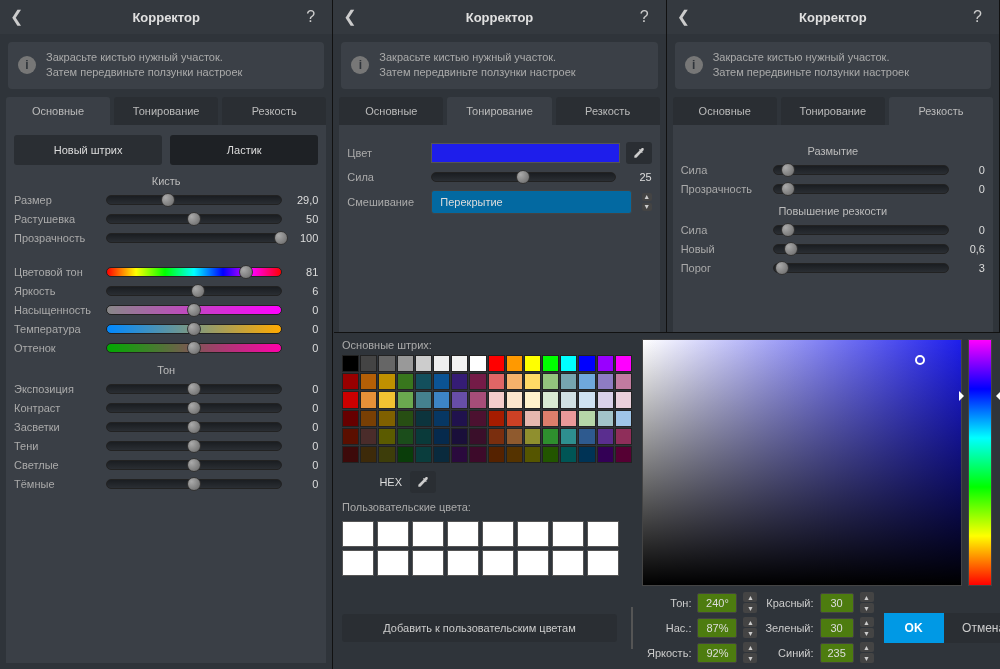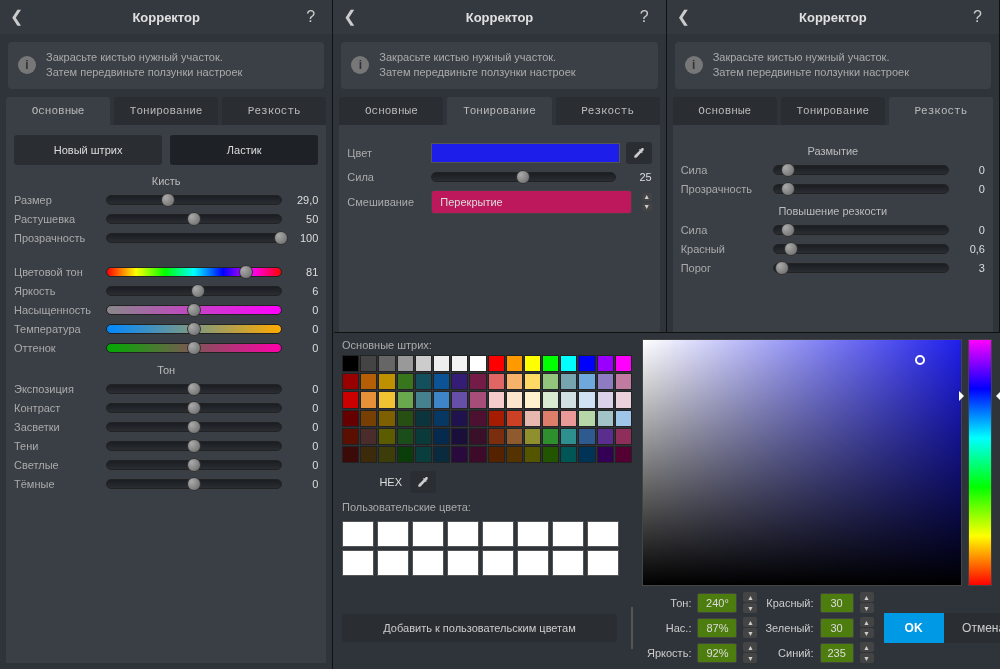--- a/index.html
+++ b/index.html
@@ -6,41 +6,41 @@
   body { background: #1a1d21; color: #ccc; font-size: 11px; width: 1000px; height: 669px; overflow: hidden; }
   .cols { display: flex; height: 100%; }
   .panel { flex: 1; background: #2f343a; border-right: 1px solid #111; display: flex; flex-direction: column; min-width: 0; }
   .hdr { display: flex; align-items: center; justify-content: space-between; padding: 6px 10px; background: #34393f; height: 34px; }
   .hdr .title { flex: 1; text-align: center; font-size: 13px; color: #e0e0e0; font-weight: bold; }
   .hdr .back, .hdr .q { width: 16px; height: 16px; color: #ccc; cursor: pointer; font-size: 16px; line-height: 16px; }
   .notice { display: flex; gap: 10px; margin: 8px; padding: 8px 10px; background: #3b4047; border-radius: 4px; align-items: center; }
   .notice .ic { width: 18px; height: 18px; border-radius: 50%; background: #777; color: #2f343a; display: flex; align-items: center; justify-content: center; font-weight: bold; font-size: 12px; flex-shrink: 0; }
   .notice .txt { color: #aaa; font-size: 11px; line-height: 1.4; }
   .tabs { display: flex; margin: 0 6px; gap: 4px; }
-  .tab { flex: 1; text-align: center; padding: 8px 4px; background: #2a2e33; color: #bbb; cursor: pointer; font-size: 11px; border-top-left-radius: 3px; border-top-right-radius: 3px; font-family: Liberation Mono, monospace; }
+  .tab { flex: 1; text-align: center; padding: 8px 4px; background: #2a2e33; color: #bbb; cursor: pointer; font-size: 11px; border-top-left-radius: 3px; border-top-right-radius: 3px; }
   .tab.active { background: #3a3f46; }
   .tabbody { background: #3a3f46; margin: 0 6px 6px; padding: 10px 8px; flex: 1; }
   .btnrow { display: flex; gap: 8px; }
   .btn { flex: 1; text-align: center; padding: 9px 4px; background: #2a2e33; color: #ddd; cursor: pointer; border-radius: 3px; font-size: 11px; }
   .btn.sel { background: #1e2125; }
   .sectlabel { text-align: center; color: #bbb; margin: 10px 0 6px; font-size: 11px; }
   .srow { display: flex; align-items: center; margin: 7px 0; gap: 6px; }
   .slabel { width: 78px; color: #aaa; font-size: 11px; white-space: nowrap; overflow: hidden; }
   .slabel.w { width: 86px; }
   .slider { flex: 1; height: 10px; background: linear-gradient(to bottom, #1a1d21, #2a2e33); border-radius: 5px; position: relative; border: 1px solid #222; cursor: pointer; }
   .slider .knob { position: absolute; top: -3px; width: 14px; height: 14px; border-radius: 50%; background: radial-gradient(circle at 30% 30%, #aaa, #666); border: 1px solid #333; transform: translateX(-50%); }
   .slider.hue { background: linear-gradient(to right, #f00, #ff0, #0f0, #0ff, #00f, #f0f, #f00); }
   .slider.sat { background: linear-gradient(to right, #888, #f0f); }
   .slider.temp { background: linear-gradient(to right, #08f, #fa0); }
   .slider.tint { background: linear-gradient(to right, #0a0, #f0a); }
   .sval { width: 30px; text-align: right; color: #ddd; font-size: 11px; }
   .swatch { flex: 1; height: 20px; background: #1e1eeb; border: 1px solid #555; }
   .eyedrop { width: 26px; height: 22px; background: #2a2e33; border-radius: 3px; display: flex; align-items: center; justify-content: center; cursor: pointer; }
   .eyedrop svg { width: 14px; height: 14px; }
-  .selfield { flex: 1; background: #be185d; border: 1px solid #444; padding: 5px 8px; color: #ddd; display: flex; align-items: center; justify-content: space-between; cursor: pointer; border-radius: 3px; }
+  .selfield { flex: 1; background: #0369a1; border: 1px solid #444; padding: 5px 8px; color: #ddd; display: flex; align-items: center; justify-content: space-between; cursor: pointer; border-radius: 3px; }
   .spinner { display: flex; flex-direction: column; margin-left: 4px; }
   .spinner span { width: 10px; height: 8px; background: #444; margin: 1px 0; cursor: pointer; border-radius: 2px; display: flex; align-items: center; justify-content: center; font-size: 7px; color: #ccc; }
   
   .cp { position: absolute; left: 334px; top: 332px; width: 666px; height: 337px; background: #2f343a; border-top: 1px solid #111; display: flex; flex-direction: column; }
   .cp-top { display: flex; flex: 1; padding: 6px 8px 0; gap: 10px; min-height: 0; }
   .swatchbox { flex: 0 0 290px; display: flex; flex-direction: column; }
   .swlabel { color: #aaa; margin-bottom: 4px; }
   .swgrid { display: grid; grid-template-columns: repeat(16, 1fr); gap: 1px; }
   .swcell { aspect-ratio: 1; border: 1px solid #222; cursor: pointer; }
   .hexrow { display: flex; align-items: center; gap: 8px; margin-top: 8px; }
@@ -282,21 +282,21 @@
         </div>
         <div class="sectlabel">Повышение резкости</div>
         <div class="srow">
           <span class="slabel w">Сила</span>
           <span class="slider ">
             <span class="knob" style="left:8%"></span>
           </span>
           <span class="sval">0</span>
         </div>
         <div class="srow">
-          <span class="slabel w">Красный</span>
+          <span class="slabel w">Новый</span>
           <span class="slider ">
             <span class="knob" style="left:10%"></span>
           </span>
           <span class="sval">0,6</span>
         </div>
         <div class="srow">
           <span class="slabel w">Порог</span>
           <span class="slider ">
             <span class="knob" style="left:5%"></span>
           </span>

